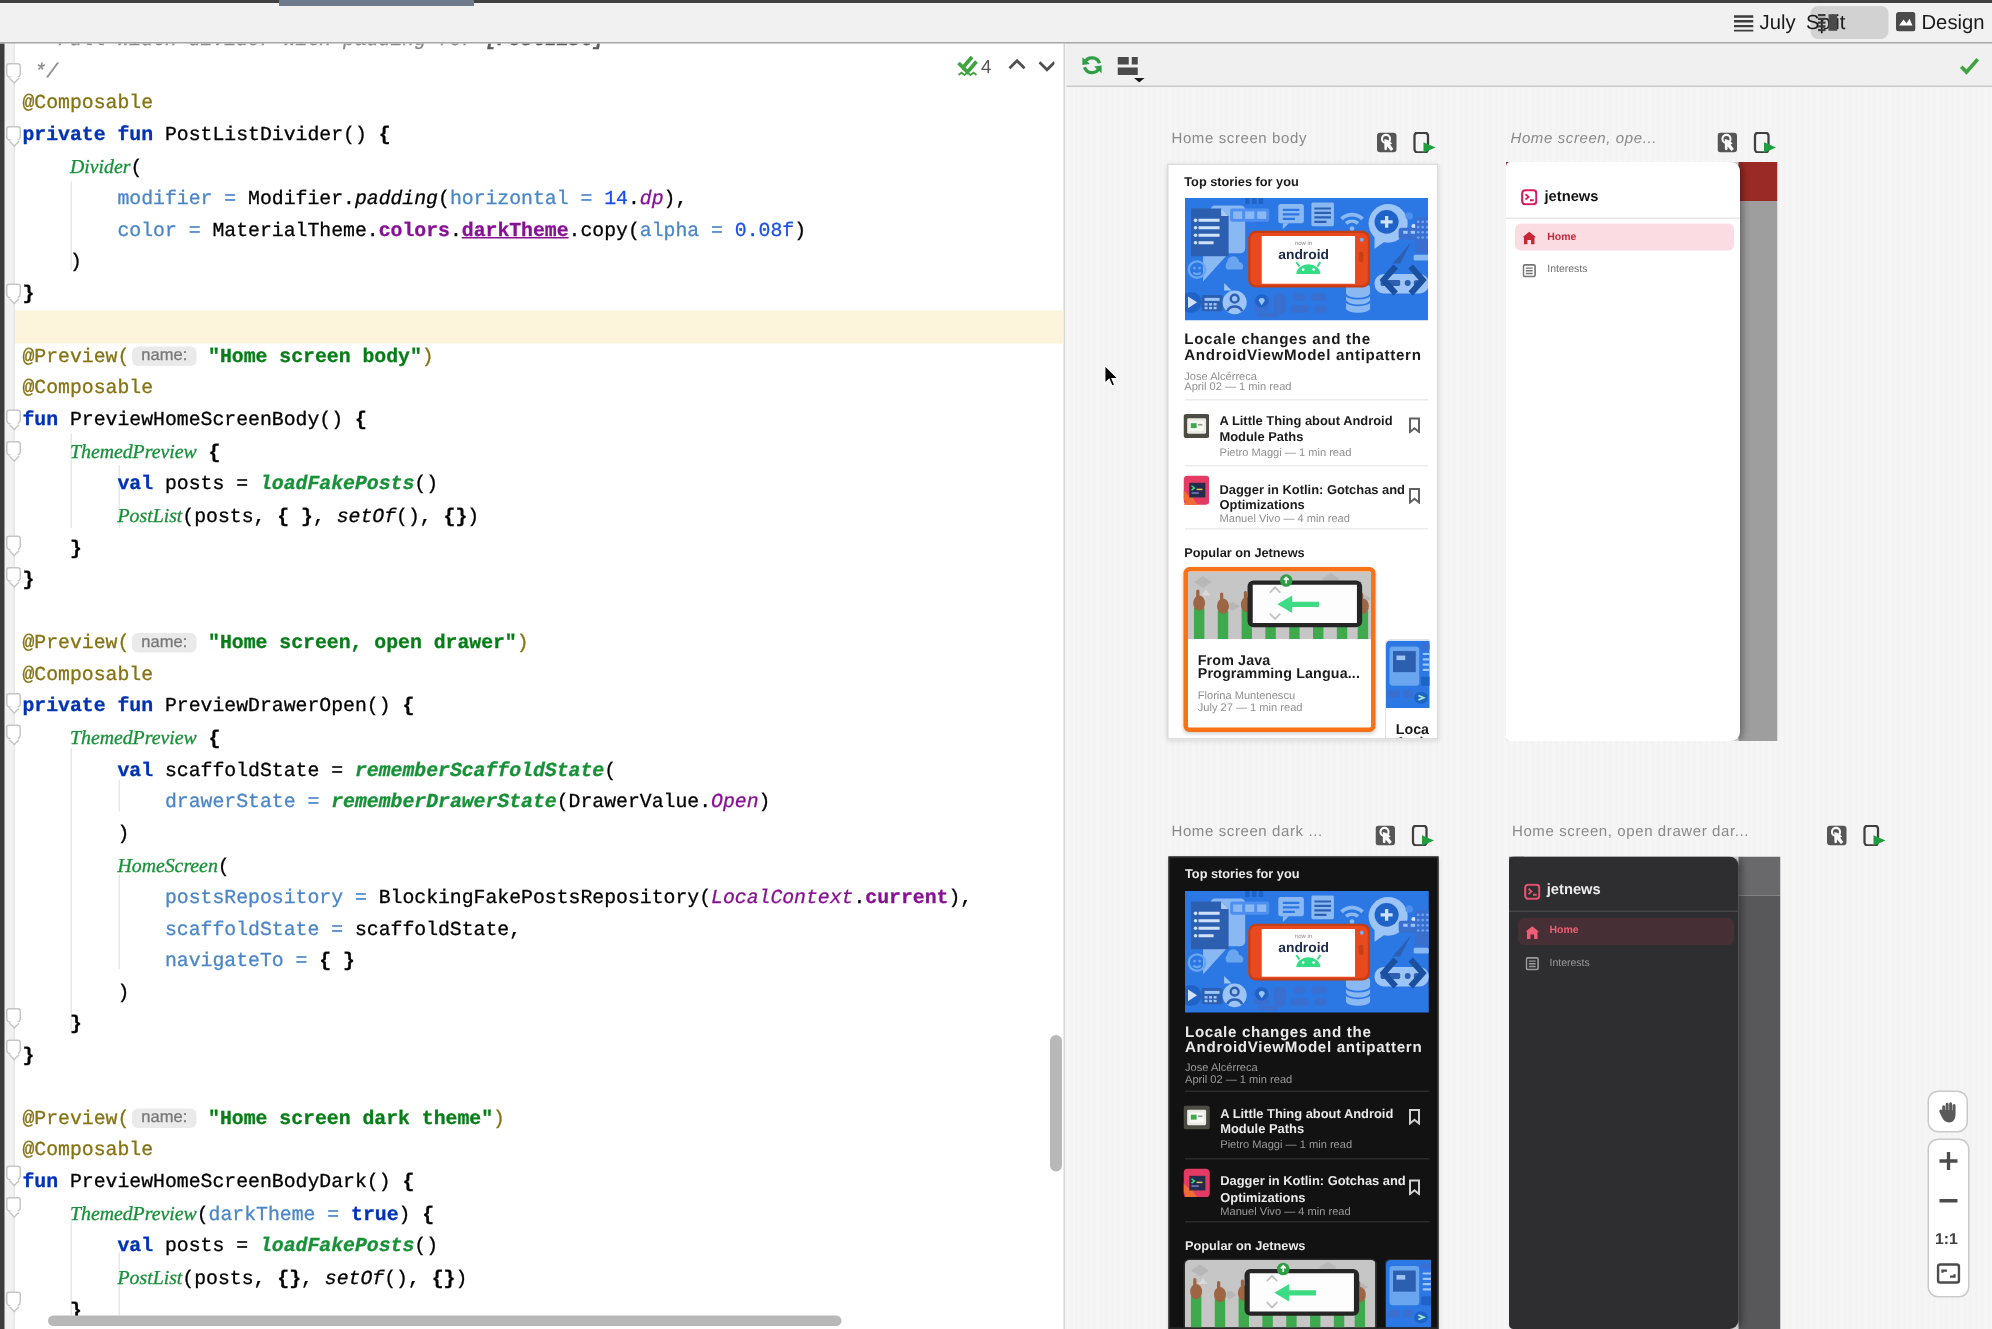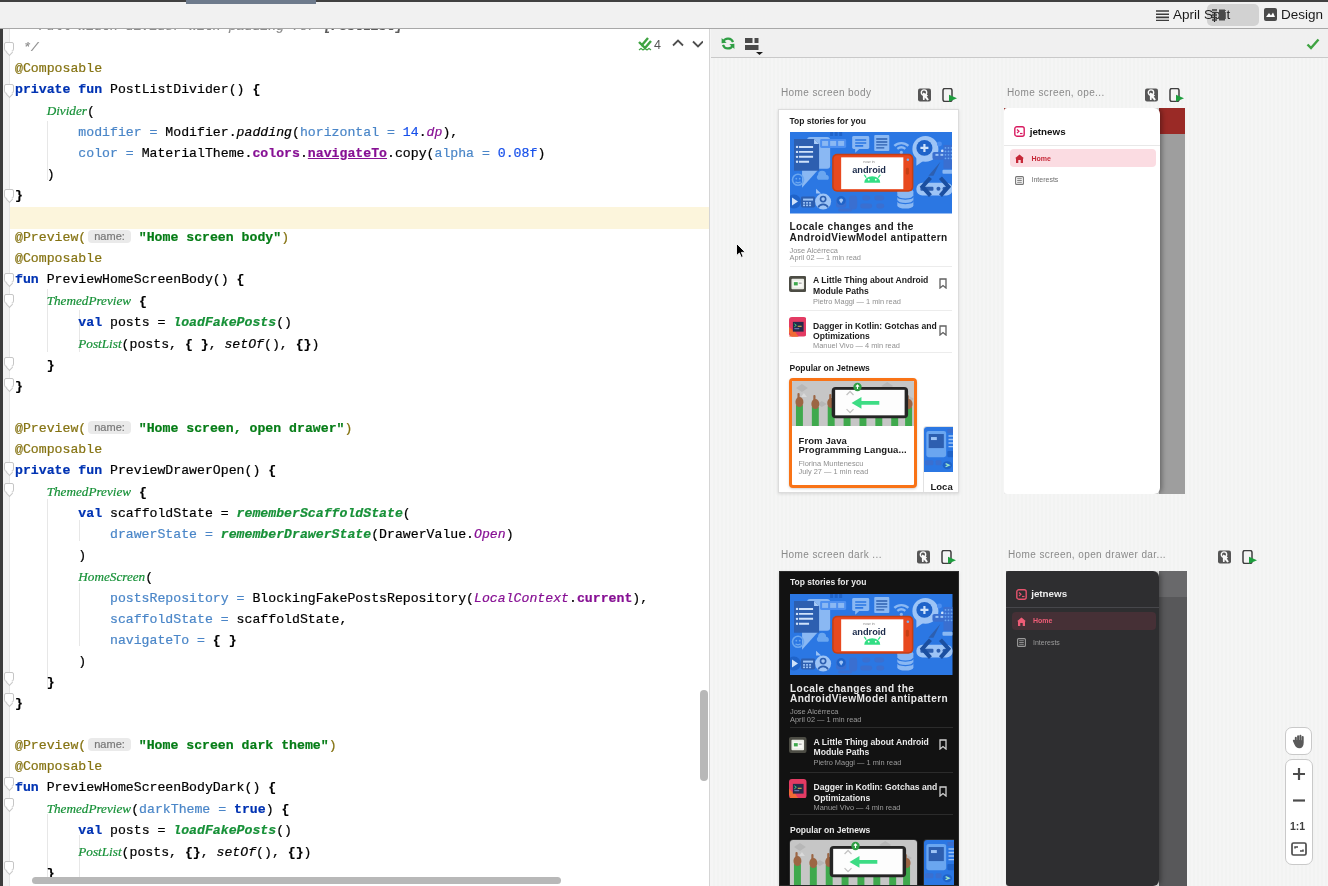--- a/index.html
+++ b/index.html
@@ -58,21 +58,21 @@
     <div class="guide" style="left:79px;top:282px;height:42px;"></div>
     <div class="guide" style="left:79px;top:492px;height:21px;"></div>
     <div class="guide" style="left:79px;top:555px;height:63px;"></div>
     <div class="guide" style="left:79px;top:807px;height:42px;"></div>
     <pre id="code"><span class="cm"> * Full-width divider with padding for <span class="cmb">[PostList]</span></span>
 <span class="cm"> */</span>
 <span class="an">@Composable</span>
 <span class="k">private fun</span> PostListDivider() <b>{</b>
     <span class="fn">Divider</span>(
         <span class="na">modifier =</span> Modifier.<span class="it">padding</span>(<span class="na">horizontal =</span> <span class="num">14</span>.<span class="ppi">dp</span>),
-        <span class="na">color =</span> MaterialTheme.<span class="pp">colors</span>.<span class="ppu">navigateTo</span>.copy(<span class="na">alpha =</span> <span class="num">0.08f</span>)
+        <span class="na">color =</span> MaterialTheme.<span class="pp">colors</span>.<span class="ppu">darkTheme</span>.copy(<span class="na">alpha =</span> <span class="num">0.08f</span>)
     )
 <b>}</b>
 
 <span class="an">@Preview(</span><span class="pill">name:</span> <span class="s">"Home screen body"</span><span class="an">)</span>
 <span class="an">@Composable</span>
 <span class="k">fun</span> PreviewHomeScreenBody() <b>{</b>
     <span class="fn">ThemedPreview</span> <b>{</b>
         <span class="k">val</span> posts = <span class="fnb">loadFakePosts</span>()
         <span class="fn">PostList</span>(posts, <b>{ }</b>, <span class="it">setOf</span>(), <b>{}</b>)
     <b>}</b>
@@ -127,21 +127,21 @@
     <div class="abs" style="left:32px;top:849px;width:529px;height:7px;background:#b8b8b8;border-radius:3.5px;"></div>
   </div>
 <div id="topbar"></div>
 <div id="topedge"></div>
 <div id="tabseg"></div>
 <svg class="abs" style="left:1156px;top:10px;z-index:34" width="13" height="11" viewBox="0 0 13 11">
 <g stroke="#3c3c3c" stroke-width="1.6">
       <path d="M0 1h13M0 4.2h13M0 7.4h13M0 10.6h13"></path>
     </g>
   </svg>
-<div class="mode" style="left:1173px;">April</div>
+<div class="mode" style="left:1173px;">July</div>
 <div id="splitpill"></div>
 <svg class="abs" style="left:1212px;top:9px;z-index:34" width="13" height="12" viewBox="0 0 13 12">
 <g stroke="#3c3c3c" stroke-width="1.5">
       <path d="M0 1h5M0 3.5h5M0 6h5M0 8.5h5M0 11h5"></path>
     </g>
 <rect x="7" y="0.5" width="6" height="11" fill="#4a4a4a"></rect>
   </svg>
 <div class="mode" style="left:1204px;">Split</div>
 <svg class="abs" style="left:1264px;top:8px;z-index:34" width="13" height="13" viewBox="0 0 13 13">
 <rect x="0" y="0" width="13" height="13" rx="2" fill="#4a4a4a"></rect>
@@ -166,21 +166,21 @@
 <path d="M1.5 6.5 L5 10 L12.5 1.5" stroke="#3fa342" stroke-width="2.4" fill="none"></path>
   </svg>
 <div class="plabel" style="left:781px;top:87.4px;">Home screen body</div>
 <svg class="abs" style="left:918px;top:88px;z-index:4" width="39" height="14" viewBox="0 0 39 14">
 <rect x="0" y="0.5" width="13" height="13" rx="2" fill="#565656"></rect>
 <circle cx="6" cy="4.6" r="2.7" fill="none" stroke="#fafafa" stroke-width="1.4"></circle>
 <path d="M4.9 4.6 V11.2 a0.9 0.9 0 0 0 1.8 0 V9.6 l2.6 3 1.6 -1.2 -2.2 -3 1.4 -0.6 a8 8 0 0 0 -3.4 -2.6 Z" fill="#fafafa"></path>
 <rect x="25" y="0.5" width="9" height="13" rx="2" fill="none" stroke="#3f3f3f" stroke-width="1.5"></rect>
 <path d="M31 6.8 L39 10.3 L31 13.8 Z" fill="#1e9e3e"></path>
 </svg>
-<div class="plabel" style="left:1007px;top:87.4px;">Home screen, ope...</div>
+<div class="plabel" style="left:1007px;top:87.4px;font-style:italic;">Home screen, ope...</div>
 <svg class="abs" style="left:1145px;top:88px;z-index:4" width="39" height="14" viewBox="0 0 39 14">
 <rect x="0" y="0.5" width="13" height="13" rx="2" fill="#565656"></rect>
 <circle cx="6" cy="4.6" r="2.7" fill="none" stroke="#fafafa" stroke-width="1.4"></circle>
 <path d="M4.9 4.6 V11.2 a0.9 0.9 0 0 0 1.8 0 V9.6 l2.6 3 1.6 -1.2 -2.2 -3 1.4 -0.6 a8 8 0 0 0 -3.4 -2.6 Z" fill="#fafafa"></path>
 <rect x="25" y="0.5" width="9" height="13" rx="2" fill="none" stroke="#3f3f3f" stroke-width="1.5"></rect>
 <path d="M31 6.8 L39 10.3 L31 13.8 Z" fill="#1e9e3e"></path>
 </svg>
 <div class="plabel" style="left:781px;top:548.5px;">Home screen dark ...</div>
 <svg class="abs" style="left:917px;top:550px;z-index:4" width="39" height="14" viewBox="0 0 39 14">
 <rect x="0" y="0.5" width="13" height="13" rx="2" fill="#565656"></rect>

